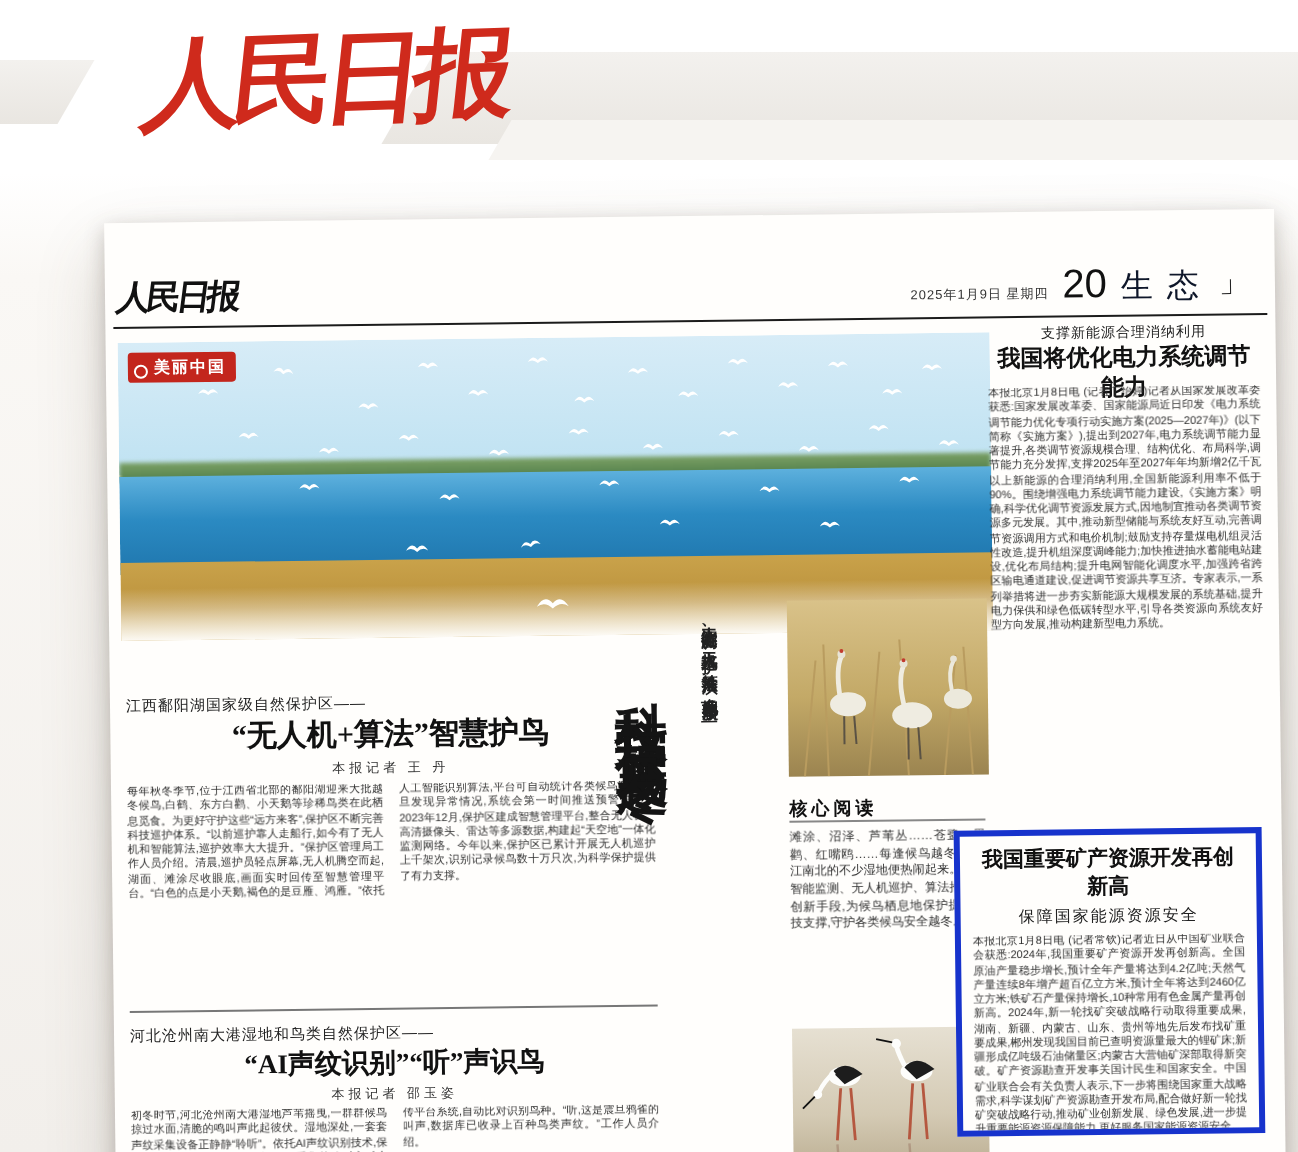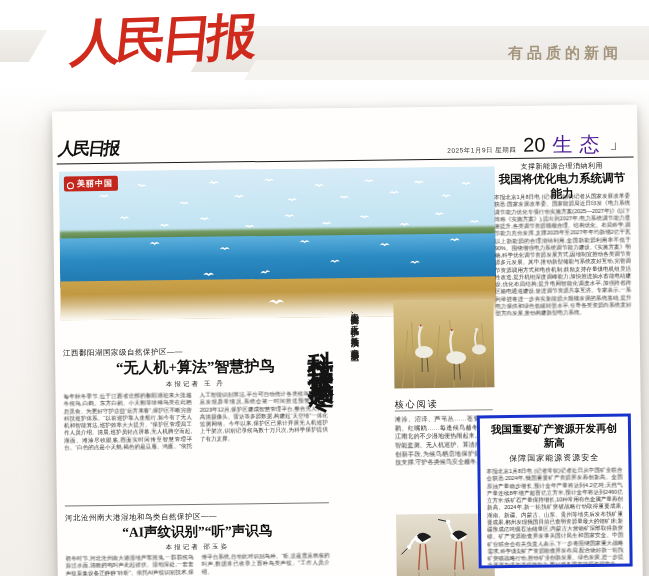--- a/index.html
+++ b/index.html
@@ -29,21 +29,21 @@
 
   .hairline { position:absolute; background:#1b1b1b; height:1px; }
 
   #mast-logo { position:absolute; left:6px; top:26px;
       font-family:"DejaVu Serif","Liberation Serif",serif; font-weight:bold;
       font-size:17px; color:#111; letter-spacing:-2px; transform:skewX(-8deg); white-space:nowrap; }
   #mast-row { position:absolute; left:300px; top:26px; width:276px; display:flex;
       align-items:baseline; justify-content:flex-end; gap:7px; white-space:nowrap; }
   #mast-date { font-size:6.5px; color:#333; letter-spacing:.5px; }
   #mast-page { font-size:20px; color:#111; }
-  #mast-section { font-size:20px; color:#4c1d95; letter-spacing:7px; }
+  #mast-section { font-size:16px; color:#0f172a; letter-spacing:7px; }
   #mast-corner { font-size:15px; color:#222; position:relative; top:-2px; left:-4px; }
 
   
   #lake-photo { position:absolute; left:6px; top:60px; width:436px; height:149px; overflow:hidden; }
   #lake-sky   { position:absolute; inset:0 0 auto 0; height:44%;
       background:linear-gradient(180deg,#d7ecf7,#bfe2f2); }
   #lake-trees { position:absolute; left:0; right:0; top:40%; height:7%;
       background:linear-gradient(180deg,#7ba064,#4f7d4a); filter:blur(1px); }
   #lake-water { position:absolute; left:0; right:0; top:45%; height:33%;
       background:linear-gradient(180deg,#5db0dd 0,#2b8ac2 45%,#1f76ad 100%); }
@@ -84,21 +84,21 @@
       writing-mode:vertical-rl; text-orientation:upright;
       font-size:26px; font-weight:bold; color:#141414; letter-spacing:5px;
       font-family:"Liberation Serif","DejaVu Serif",serif; }
   #vert-subtitle { position:absolute; left:293px; top:199px; height:216px;
       writing-mode:vertical-rl; text-orientation:upright;
       font-size:8px; font-weight:bold; color:#222; letter-spacing:.6px; }
 
   
   #crane-photo { position:absolute; left:339px; top:193px; width:100px; height:88px; overflow:hidden;
       background:linear-gradient(180deg,#d9c289 0,#c3a967 55%,#9b8450 100%); }
-  #core-label { position:absolute; left:339px; top:291px; font-size:9px; font-weight:normal; color:#111; letter-spacing:2px; }
+  #core-label { position:absolute; left:339px; top:291px; font-size:9px; font-weight:bold; color:#111; letter-spacing:2px; }
   #core-rule { left:339px; width:98px; top:303px; background:#888; height:.8px; }
   #core-text { left:339px; top:308px; width:98px; height:96px; font-size:6.1px; line-height:1.42; }
   #stilt-photo { position:absolute; left:339px; top:407px; width:98px; height:79px; overflow:hidden;
       background:linear-gradient(180deg,#e6e0d2 0,#d4cab4 55%,#b4a688 100%); }
 
   
   #a3-kicker { left:441px; top:56px; width:136px; text-align:center; font-size:7px; }
   #a3-headline { left:441px; top:66px; width:136px; font-size:11.5px; }
   #a3-body { left:441px; top:88px; width:136px; height:218px; }
 
@@ -113,21 +113,20 @@
 </style>
 </head>
 <body>
 
 <div id="stage">
 
   <div class="ribbon" id="ribbon-a"></div>
   <div class="ribbon" id="ribbon-b"></div>
   <div class="ribbon" id="ribbon-c"></div>
   <div id="banner-logo">人民日报</div>
-  <div id="banner-tagline">有品质的新闻</div>
 
   <div id="page">
 
     <div id="mast-logo">人民日报</div>
     <div id="mast-row">
       <span id="mast-date">2025年1月9日 星期四</span>
       <span id="mast-page">20</span>
       <span id="mast-section">生态</span>
       <span id="mast-corner">」</span>
     </div>

